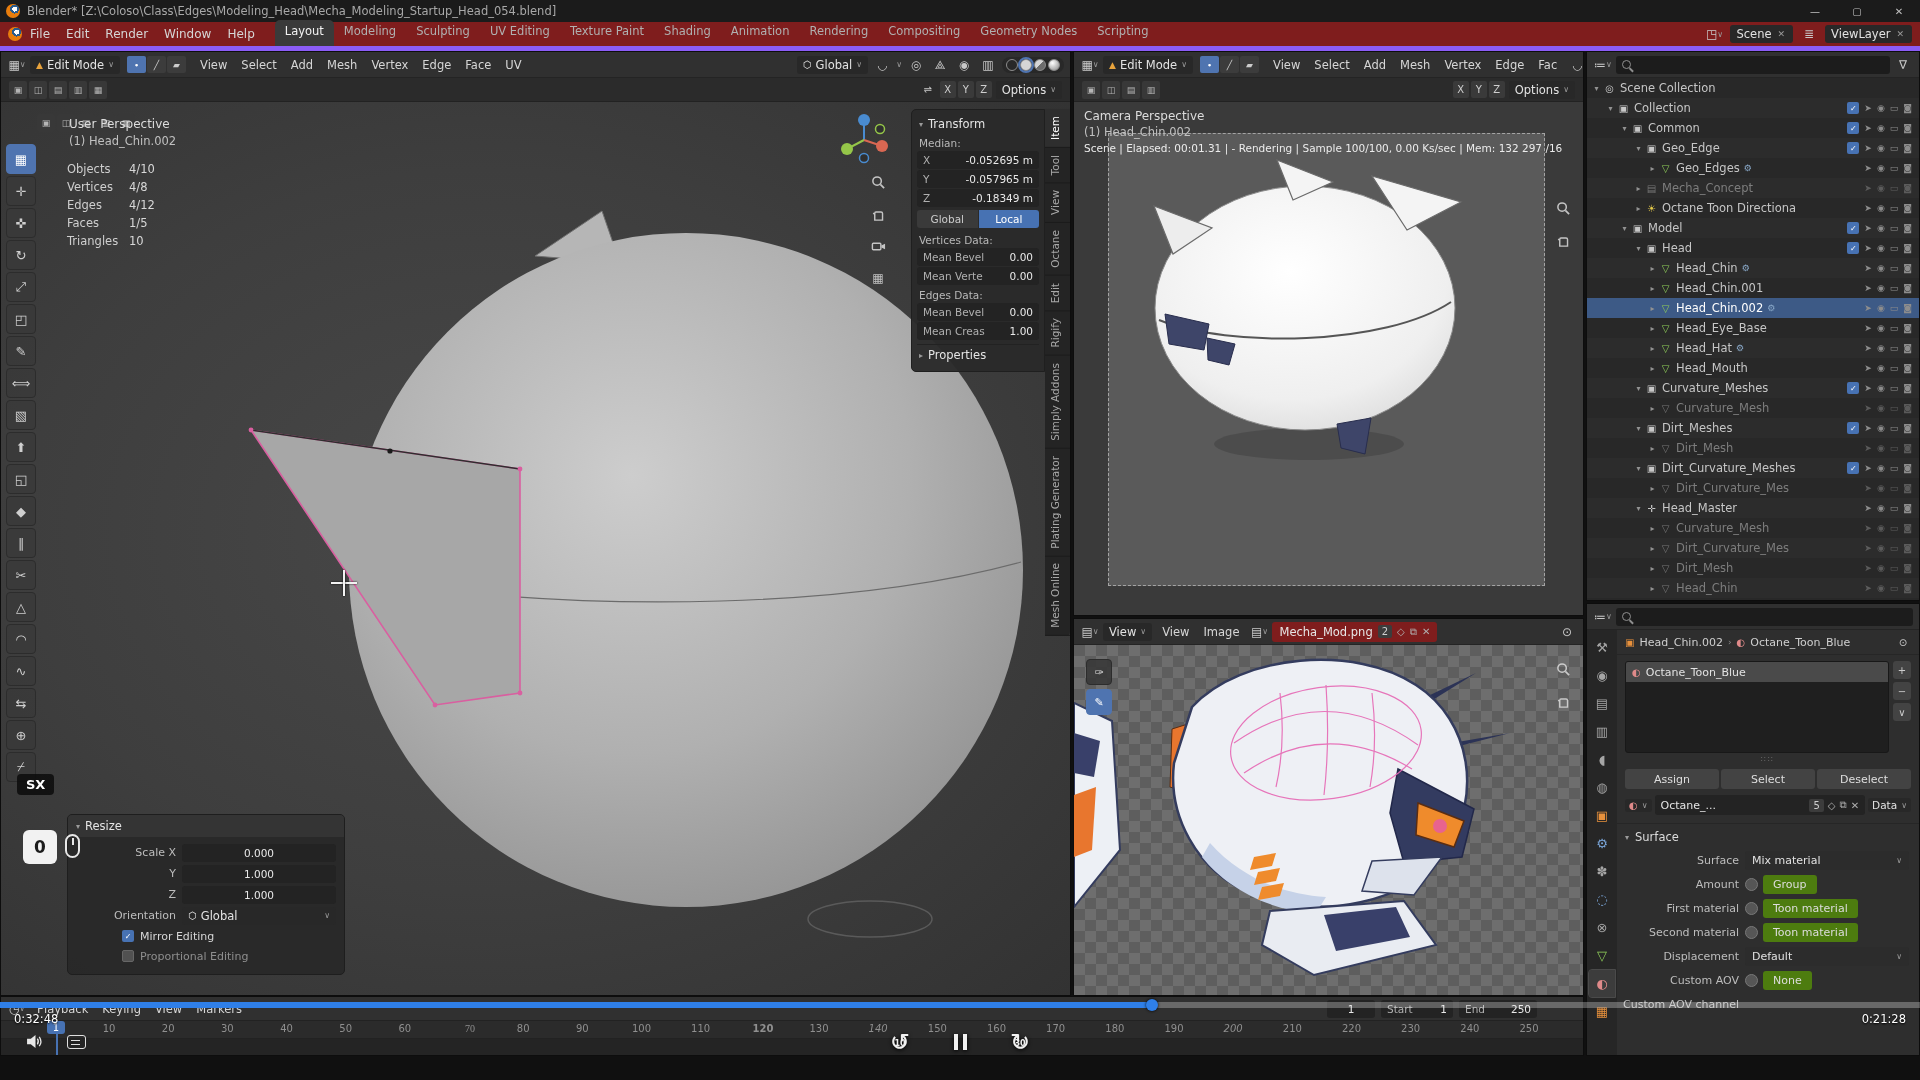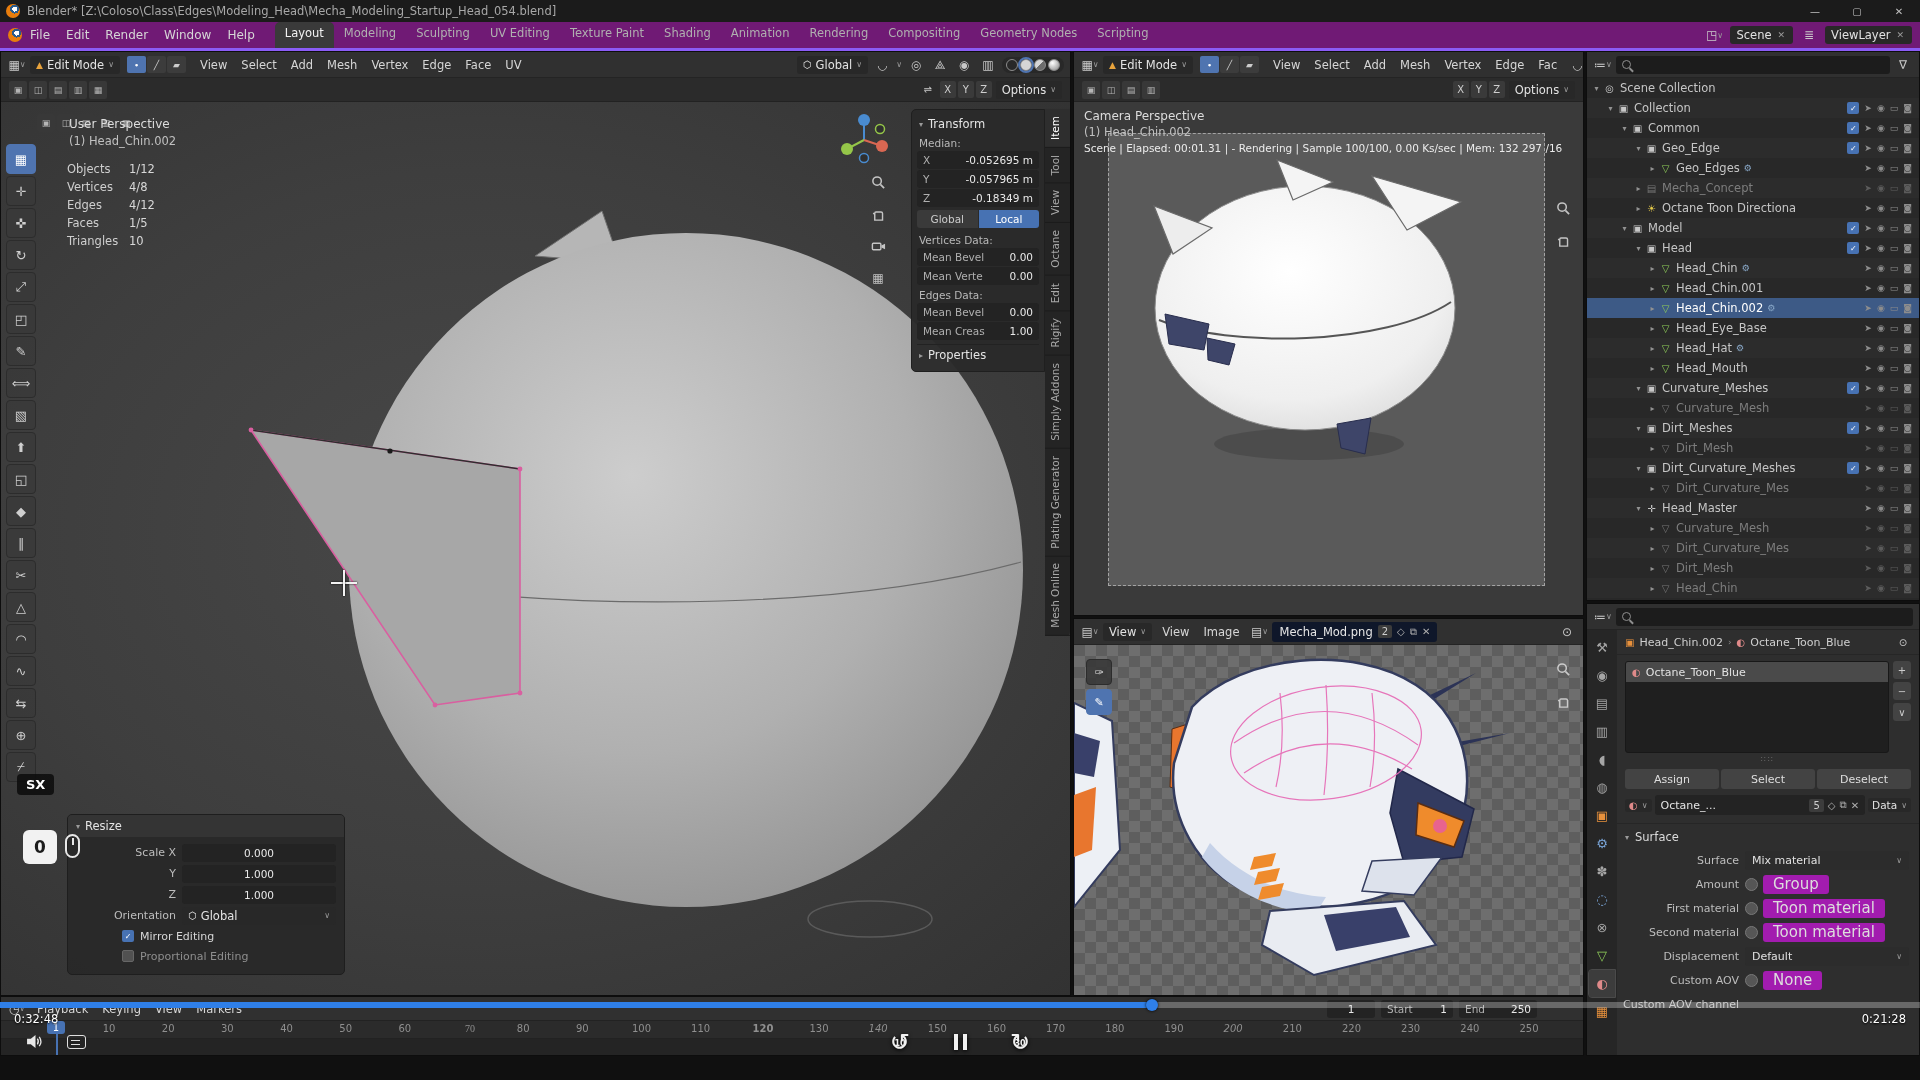--- a/index.html
+++ b/index.html
@@ -8,21 +8,21 @@
   .abs{position:absolute}
   .flex{display:flex;align-items:center}
   .gap2{gap:2px}
   
   #titlebar{height:22px;background:#1b1b1b;display:flex;align-items:center;padding:0 0 0 6px;gap:7px}
   .blogo{width:14px;height:14px;border-radius:50%;background:radial-gradient(circle at 62% 36%,#fff 0 2.5px,#2a5b8c 2.5px 4.5px,#e87d0d 4.5px);flex:none}
   #titlebar .title{color:#a8a8a8;font-size:11.5px;white-space:nowrap}
   .winbtns{margin-left:auto;display:flex;height:22px}
   .winbtn{width:42px;display:flex;align-items:center;justify-content:center;color:#c2c2c2;font-size:10px}
   
-  #topbar{height:29px;background:#701a75;display:flex;align-items:center;padding:0 8px;border-bottom:3px solid #8b5cf6}
+  #topbar{height:29px;background:#7f1d1d;display:flex;align-items:center;padding:0 8px;border-bottom:5px solid #8b5cf6}
   .menu-item{padding:3px 8px;border-radius:3px;color:#d6d6d6;font-size:12px;white-space:nowrap}
   .menu-item.sm{padding:2px 7px;font-size:11.5px}
   .ws-tabs{display:flex;margin-left:12px;align-self:flex-end;height:26px}
   .ws-tab{padding:4px 10px;font-size:11.5px;color:#b0b0b0;border-radius:5px 5px 0 0;white-space:nowrap}
   .ws-tab.active{background:#3a3a3a;color:#f2f2f2}
   .topbar-right{margin-left:auto;display:flex;gap:6px;align-items:center}
   .dd{display:flex;align-items:center;gap:4px;background:#282828;border-radius:3px;padding:2px 6px;font-size:11.5px;color:#e2e2e2;white-space:nowrap}
   .dd.sm{padding:1px 4px;font-size:10.5px}
   .chev{font-size:8px;color:#9a9a9a}
   .iconbtn{min-width:20px;height:20px;display:flex;align-items:center;justify-content:center;border-radius:3px;color:#c9c9c9;font-size:12px}
@@ -98,21 +98,21 @@
   #crosshair{position:absolute;left:330px;top:468px;width:26px;height:26px;z-index:25}
   #crosshair::before{content:"";position:absolute;left:0;top:12px;width:26px;height:2px;background:#f2f2f2;box-shadow:0 0 2px #000}
   #crosshair::after{content:"";position:absolute;left:12px;top:0;width:2px;height:26px;background:#f2f2f2;box-shadow:0 0 2px #000}
   
   #vp2-canvas{position:absolute;left:0;top:50px;right:0;bottom:0;background:#3a3a3a;overflow:hidden}
   #cam-frame{position:absolute;left:34px;top:31px;width:437px;height:453px;background:#5a5a5a;border:1px dashed rgba(255,255,255,.45)}
   #vp2-text{position:absolute;left:10px;top:6px;z-index:5;line-height:16px}
   .rstatus{color:#ececec;font-size:10.5px;white-space:nowrap}
   
   #img-canvas{position:absolute;left:0;top:26px;right:0;bottom:0;overflow:hidden;background-color:#5e5e5e;background-image:linear-gradient(45deg,#6e6e6e 25%,transparent 25%,transparent 75%,#6e6e6e 75%),linear-gradient(45deg,#6e6e6e 25%,transparent 25%,transparent 75%,#6e6e6e 75%);background-size:22px 22px;background-position:0 0,11px 11px}
-  .imgname-field{background:#0f172a;border-radius:3px;height:20px;display:flex;align-items:center;gap:5px;padding:0 7px;font-size:11.5px;color:#e6e6e6}
+  .imgname-field{background:#7f1d1d;border-radius:3px;height:20px;display:flex;align-items:center;gap:5px;padding:0 7px;font-size:11.5px;color:#e6e6e6}
   .users-badge{background:#3c3c3c;border-radius:2px;font-size:10px;padding:1px 4px;color:#cfcfcf}
   .imgtools{position:absolute;left:12px;top:14px;display:flex;flex-direction:column;gap:4px;z-index:5}
   .imgtools .toolbtn{width:26px;height:26px;font-size:11px}
   
   #outliner-rows{position:absolute;left:0;top:26px;right:0;bottom:0;background:#282828;overflow:hidden}
   .orow{display:flex;align-items:center;height:20px;font-size:11.5px;color:#c6c6c6;white-space:nowrap}
   .orow:nth-child(even){background:#2c2c2c}
   .orow.sel{background:#3d5a86;color:#fff}
   .orow.dim .olabel{color:#7d7d7d}
   .oexp{width:11px;font-size:8px;color:#929292;text-align:center;flex:none}
@@ -144,21 +144,21 @@
   .matrow{display:flex;align-items:center;gap:3px;padding:2px 8px 6px}
   .matfield{flex:1;background:#232323;border-radius:3px;height:20px;display:flex;align-items:center;gap:4px;padding:0 6px;font-size:11px;color:#e4e4e4;min-width:0}
   .matfield .grow{flex:1;overflow:hidden;text-overflow:ellipsis}
   .mfi{color:#b0b0b0;font-size:10px}
   .sechead{display:flex;gap:6px;align-items:center;padding:6px 8px 4px;color:#dcdcdc;font-size:11.5px;border-top:1px solid #262626;margin-top:2px}
   .prow{display:flex;align-items:center;height:24px;padding-right:10px;gap:6px}
   .plabel{width:122px;text-align:right;color:#bdbdbd;font-size:11px;white-space:nowrap;overflow:hidden;flex:none}
   .pwidget{flex:1;display:flex;align-items:center;gap:5px;min-width:0}
   .pselect{flex:1;background:#2c2c2c;height:19px;border-radius:3px;display:flex;align-items:center;padding:0 7px;font-size:11px;color:#e0e0e0}
   .pselect .chev{margin-left:auto}
-  .pbtn{background:#a21caf;border-radius:3px;height:19px;padding:0 10px;display:flex;align-items:center;font-size:15px;color:#ddd;white-space:nowrap}
+  .pbtn{background:#4d7c0f;border-radius:3px;height:19px;padding:0 10px;display:flex;align-items:center;font-size:11px;color:#ddd;white-space:nowrap}
   .pdot{width:13px;height:13px;border-radius:50%;background:#565656;border:1px solid #787878;flex:none}
   
   #timeline{background:#262626}
   #tl-header{height:24px;display:flex;align-items:center;gap:3px;padding:0 6px;background:#303030;border-bottom:1px solid #222}
   .tl-right{margin-left:auto;display:flex;gap:6px;align-items:center;margin-right:40px}
   #tl-ruler{position:relative;height:18px;background:#2b2b2b;border-bottom:1px solid #222}
   .tick{position:absolute;top:2px;font-size:10px;color:#8f8f8f;width:26px;text-align:center}
   #tl-dope{height:16px;background:#242424}
   #tl-playhead{position:absolute;top:24px;bottom:0;width:2px;background:#4772b3;z-index:3}
   #tl-playhead span{position:absolute;top:0;left:-9px;background:#4772b3;color:#fff;font-size:10px;padding:1px 6px;border-radius:3px}
@@ -331,21 +331,21 @@
           <span class="boxbtn">▦</span>
         </div>
 
       <div id="vp-overlay-text">
         <div class="ovp">User Perspective</div>
         <div class="ovo">(1) Head_Chin.002</div>
       </div>
       <div id="vp-stats">
           <div class="statrow">
             <span class="sl">Objects</span>
-            <span class="sv">1/12</span>
+            <span class="sv">4/10</span>
           </div>
           <div class="statrow">
             <span class="sl">Vertices</span>
             <span class="sv">4/8</span>
           </div>
           <div class="statrow">
             <span class="sl">Edges</span>
             <span class="sv">4/12</span>
           </div>
           <div class="statrow">

